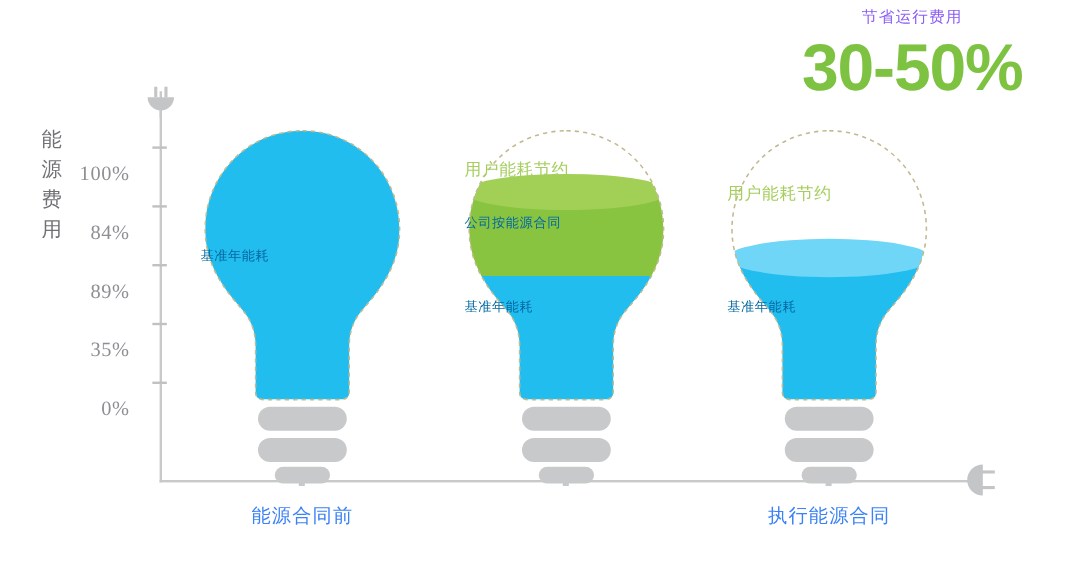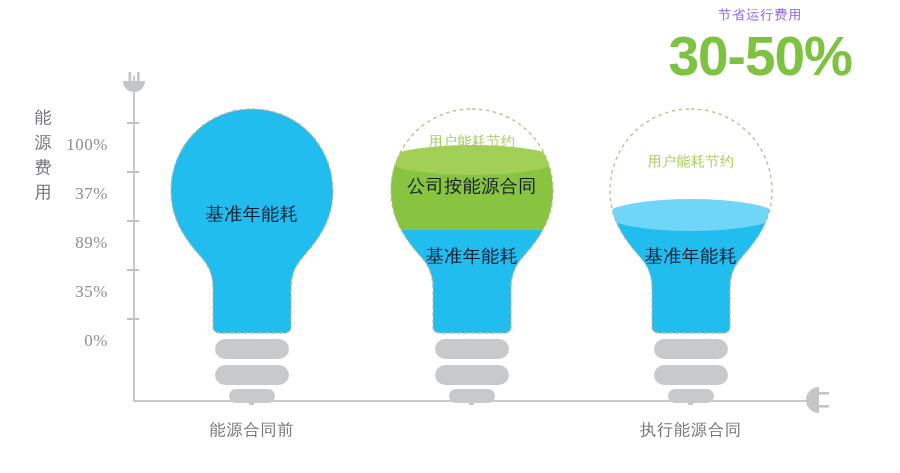--- a/index.html
+++ b/index.html
@@ -45,34 +45,34 @@
   
   #plug-top{position:absolute;left:120px;top:72px;width:28px;height:26px;}
   #plug-right{position:absolute;left:805px;top:383px;width:30px;height:34px;}
 
   
   .bulb{position:absolute;width:170px;height:300px;}
   .bulb-fill{position:absolute;left:0;top:0;width:170px;height:230px;}
   .bulb-base{position:absolute;left:0;top:228px;width:170px;height:72px;}
 
   .bulb-caption{
-    position:absolute;width:170px;text-align:center;
+    position:absolute;width:170px;
     font-size:14px;color:#a5ce5e;font-family:"DejaVu Sans",sans-serif;
     letter-spacing:.5px;
   }
   .seg-label{
-    position:absolute;width:170px;text-align:center;color:#0f172a;
-    font-size:18px;font-family:"DejaVu Sans",sans-serif;letter-spacing:.5px;
+    position:absolute;width:170px;color:#0369a1;
+    font-size:11px;font-family:"DejaVu Sans",sans-serif;letter-spacing:.5px;
     line-height:21px;
   }
 
   
   .cat-label{
     position:absolute;top:420px;width:220px;text-align:center;
-    font-size:16px;color:#737373;font-family:"DejaVu Sans",sans-serif;
+    font-size:16px;color:#3b82f6;font-family:"DejaVu Sans",sans-serif;
     letter-spacing:1px;
   }
 </style>
 </head>
 <body>
 
 <div id="stage">
 
   <div class="headline">
     <div class="sub">节省运行费用</div>
@@ -87,21 +87,21 @@
       <div>源</div>
       <div>费</div>
       <div>用</div>
     </div>
 
   <div class="tick-wrap" style="top:122px">
     <div class="tick-label">100%</div>
     <div class="tickmark"></div>
   </div>
   <div class="tick-wrap" style="top:171px">
-    <div class="tick-label">37%</div>
+    <div class="tick-label">84%</div>
     <div class="tickmark"></div>
   </div>
   <div class="tick-wrap" style="top:220px">
     <div class="tick-label">89%</div>
     <div class="tickmark"></div>
   </div>
   <div class="tick-wrap" style="top:269px">
     <div class="tick-label">35%</div>
     <div class="tickmark"></div>
   </div>

